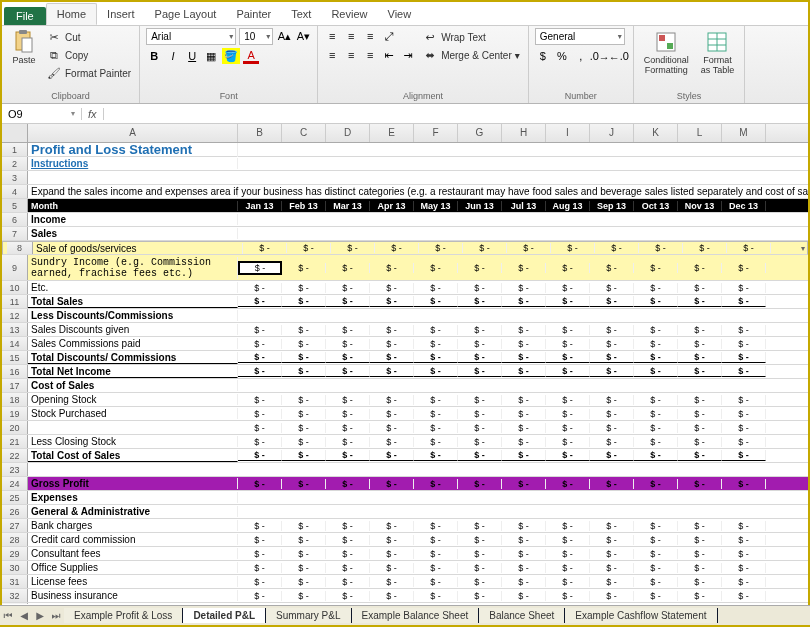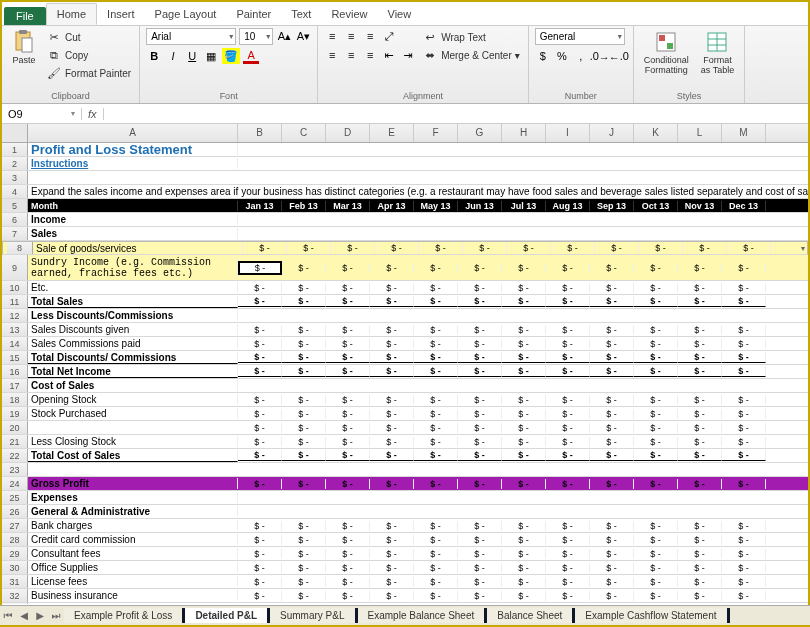--- a/index.html
+++ b/index.html
@@ -56,21 +56,21 @@
 .gr.sel-active .cN.first { border: 2px solid #000; background:#fff; }
 .gr.totalline .cA { font-weight: bold; border-bottom: 1px solid #000; }
 .gr.totalline .cN { border-bottom: 1px solid #000; }
 .gr.gross { background: #a21caf; }
 .gr.gross .cA { font-weight: bold; }
 .gr.tall { height: 26px; }
 
 
 .sheettabs { position: absolute; bottom: 2px; left: 0; right: 0; display: flex; align-items: center; background: #ece9d8; height: 20px; border-top: 1px solid #aaa; font-size: 10px; }
 .navbtn { width: 16px; text-align: center; color: #666; cursor: pointer; }
-.sheet { padding: 2px 10px; border-right: 3px solid #0f172a; background: #f0eee0; cursor: pointer; color: #333; white-space: nowrap; }
+.sheet { padding: 2px 10px; border-right: 1px solid #0f172a; background: #f0eee0; cursor: pointer; color: #333; white-space: nowrap; }
 .sheet.active { background: #fff; font-weight: bold; }
 
 svg { display: block; }
 </style>
 </head>
 <body>
 
 <div class="tabs">
   <div class="file-tab">File</div>
   <div id="tablist" style="display: flex; align-items: center;">

